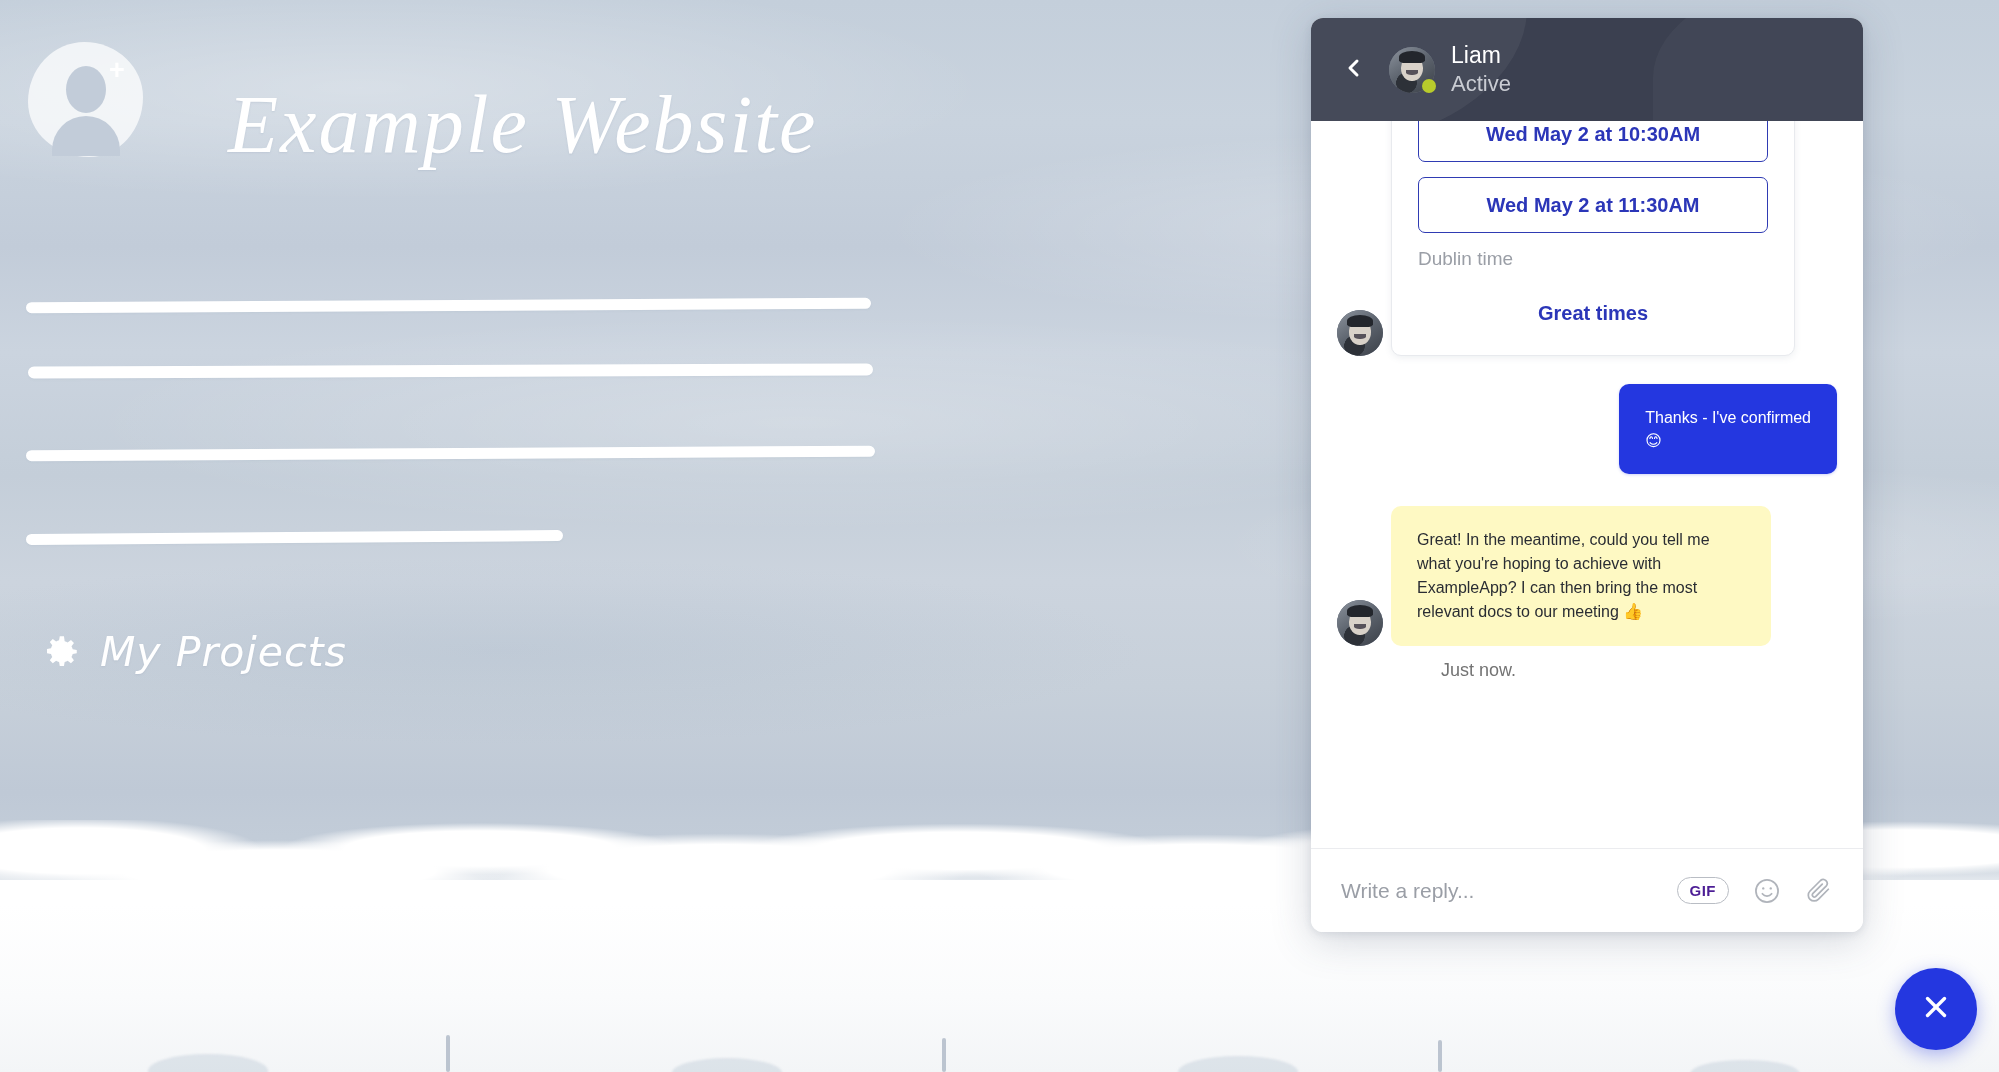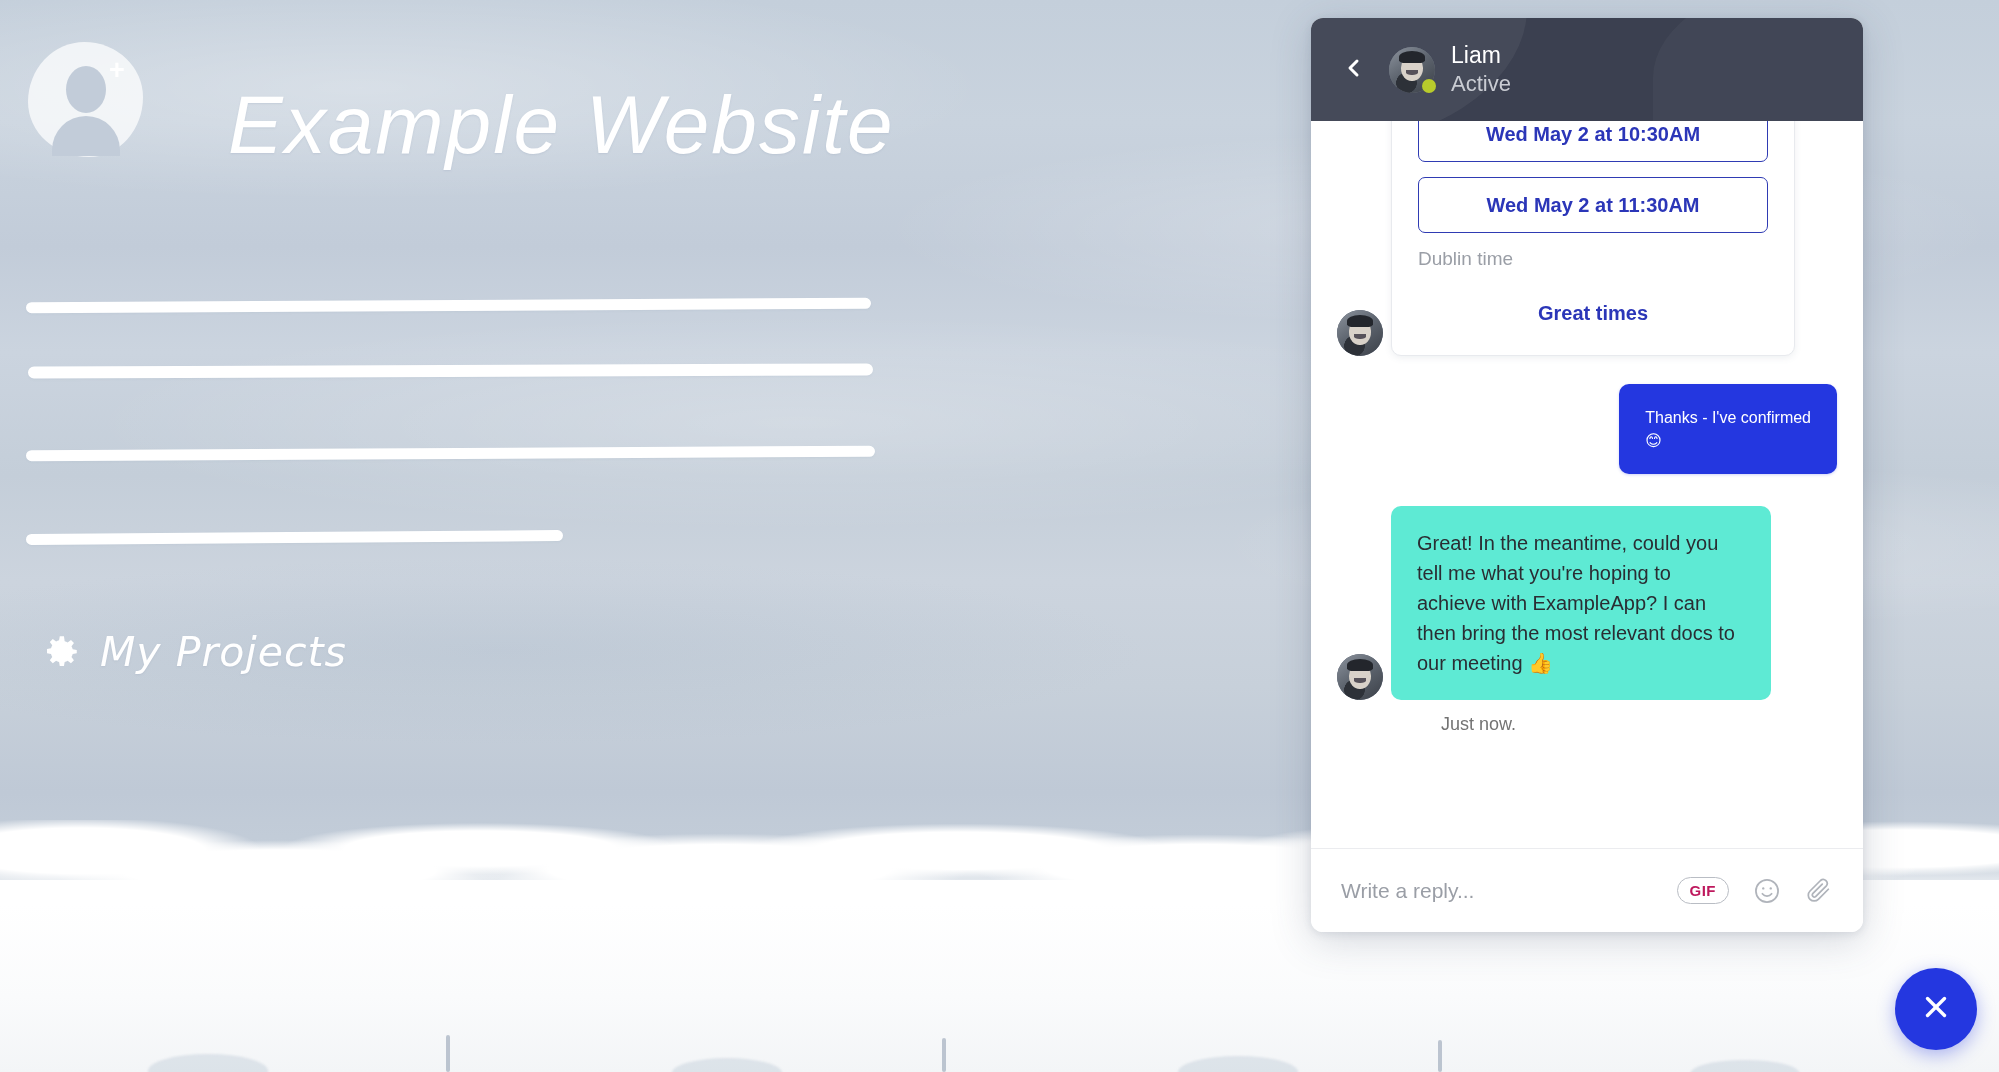--- a/index.html
+++ b/index.html
@@ -102,21 +102,21 @@
     color: #ffffff;
     font-size: 27px;
     line-height: 20px;
     text-align: center;
     font-weight: 700;
   }
 
   .site-title {
     position: absolute;
     left: 228px; top: 78px;
-    font-family: Liberation Sans, sans-serif;
+    font-family: Liberation Serif, serif;
     font-size: 82px;
     font-style: italic;
     font-weight: 400;
     color: #ffffff;
     letter-spacing: 2px;
     text-shadow: 0 1px 2px rgba(150,165,185,.28);
     white-space: nowrap;
   }
 
   .hand-lines { position: absolute; left: 0; top: 0; }
@@ -312,25 +312,25 @@
     background: #2437e0;
     color: #ffffff;
     border-radius: 10px;
     padding: 22px 26px;
     font-size: 16px;
     line-height: 1.45;
     max-width: 310px;
     box-shadow: 0 1px 3px rgba(36,55,224,.22);
   }
   .bubble-theirs {
-    background: #5eead4;
+    background: #fef9c3;
     color: #2a2d33;
     border-radius: 10px;
     padding: 22px 26px;
-    font-size: 20px;
+    font-size: 16px;
     line-height: 1.5;
     max-width: 380px;
   }
   .emoji { font-family: "DejaVu Sans", sans-serif; }
 
   .timestamp {
     color: #737373;
     font-size: 18px;
     margin-left: 104px;
     margin-top: 14px;
@@ -352,21 +352,21 @@
     font-size: 21px;
     color: #3b3f46;
     font-family: "Liberation Sans", sans-serif;
     background: transparent;
   }
   .composer-input::placeholder { color: #9a9ea6; }
   .composer-tools { display: flex; align-items: center; gap: 24px; flex: 0 0 auto; }
   .gif-pill {
     border: 1.5px solid #b9bdc4;
     border-radius: 14px;
-    color: #be185d;
+    color: #4c1d95;
     font-size: 15px;
     font-weight: 700;
     padding: 4px 12px;
     cursor: pointer;
     letter-spacing: .5px;
   }
   .tool-icon { width: 28px; height: 28px; color: #b0b4bb; cursor: pointer; }
 
   .launcher {
     position: absolute;

